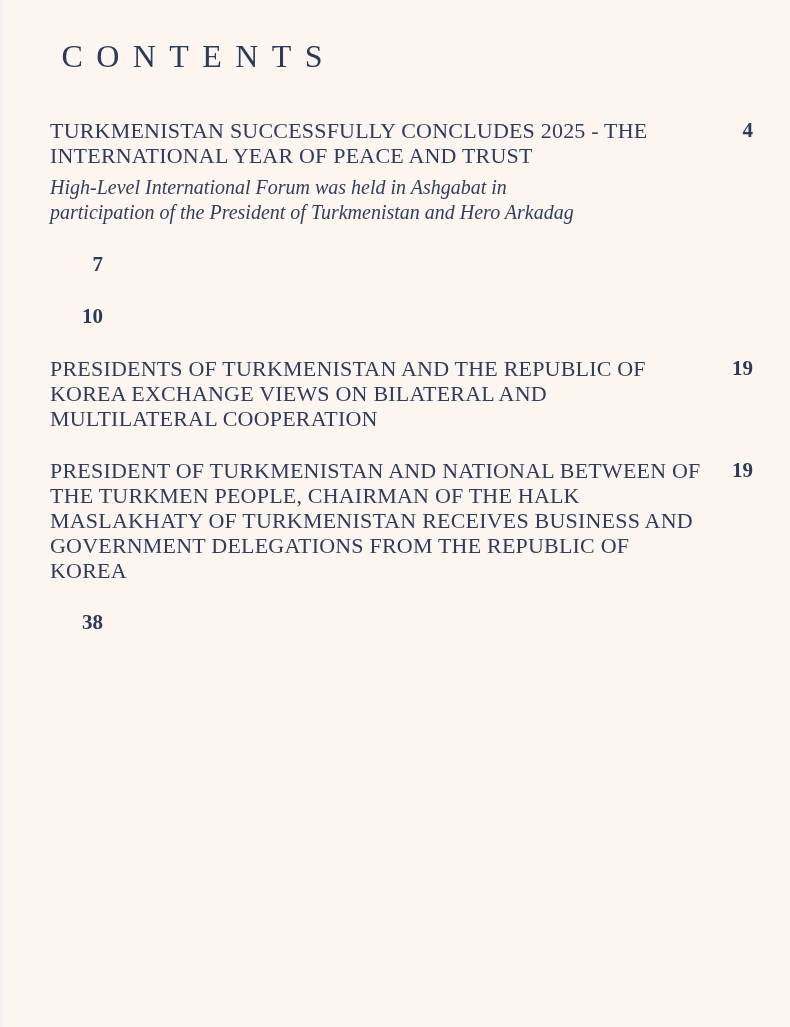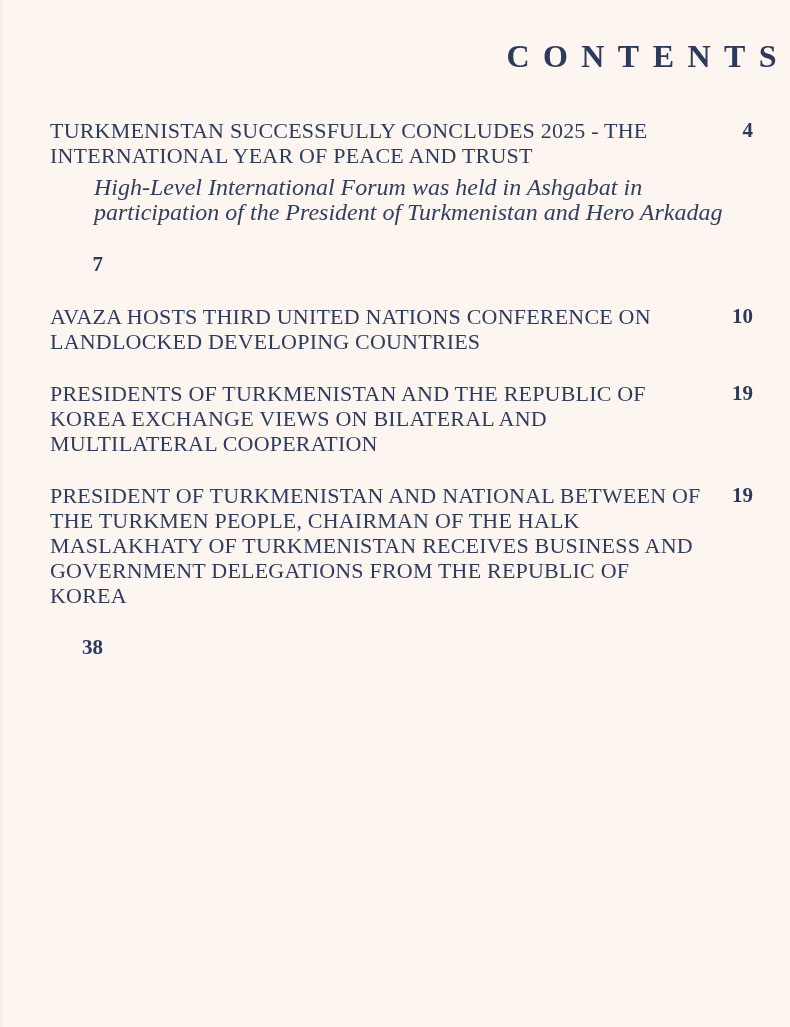--- a/index.html
+++ b/index.html
@@ -20,22 +20,22 @@
     left: 0;
     top: 0;
     width: 3px;
     height: 100%;
     background: #f2f1f0;
   }
   .page-title {
     margin: 38px 0 0 0;
     line-height: 36px;
     font-size: 32px;
-    font-weight: bold;
-    text-align: right;
+    font-weight: normal;
+    text-align: left;
     letter-spacing: 0.42em;
     text-indent: 0.42em; 
     color: #2c3a5c;
     padding-left: 48px;
   }
   .toc {
     margin: 44px 0 0 50px;
   }
   .entry {
     display: flex;
@@ -52,26 +52,25 @@
     line-height: 25px;
     white-space: pre;
     letter-spacing: 0.2px;
     color: #2e3c5e;
   }
   .entry.spread .entry-title {
     line-height: 29px;
   }
   .entry-subtitle {
     margin-top: 7px;
-    font-size: 24px;
+    font-size: 20px;
     line-height: 25px;
     font-style: italic;
     white-space: pre;
     color: #32405f;
-    margin-left: 44px;
   }
   .entry-page {
     flex: 0 0 90px;
     width: 90px;
     text-align: right;
     padding-right: 37px;
     box-sizing: border-box;
     font-size: 21px;
     line-height: 25px;
     font-weight: bold;
@@ -95,24 +94,20 @@
 participation of the President of Turkmenistan and Hero Arkadag</div>
     </div>
     <div class="entry-page">4</div>
   </div>
 
   <div class="entry">
     <div class="entry-page">7</div>
   </div>
 
   <div class="entry">
-    <div class="entry-text">
-      <div class="entry-title">AVAZA HOSTS THIRD UNITED NATIONS CONFERENCE ON
-LANDLOCKED DEVELOPING COUNTRIES</div>
-    </div>
     <div class="entry-page">10</div>
   </div>
 
   <div class="entry">
     <div class="entry-text">
       <div class="entry-title">PRESIDENTS OF TURKMENISTAN AND THE REPUBLIC OF
 KOREA EXCHANGE VIEWS ON BILATERAL AND
 MULTILATERAL COOPERATION</div>
     </div>
     <div class="entry-page">19</div>

